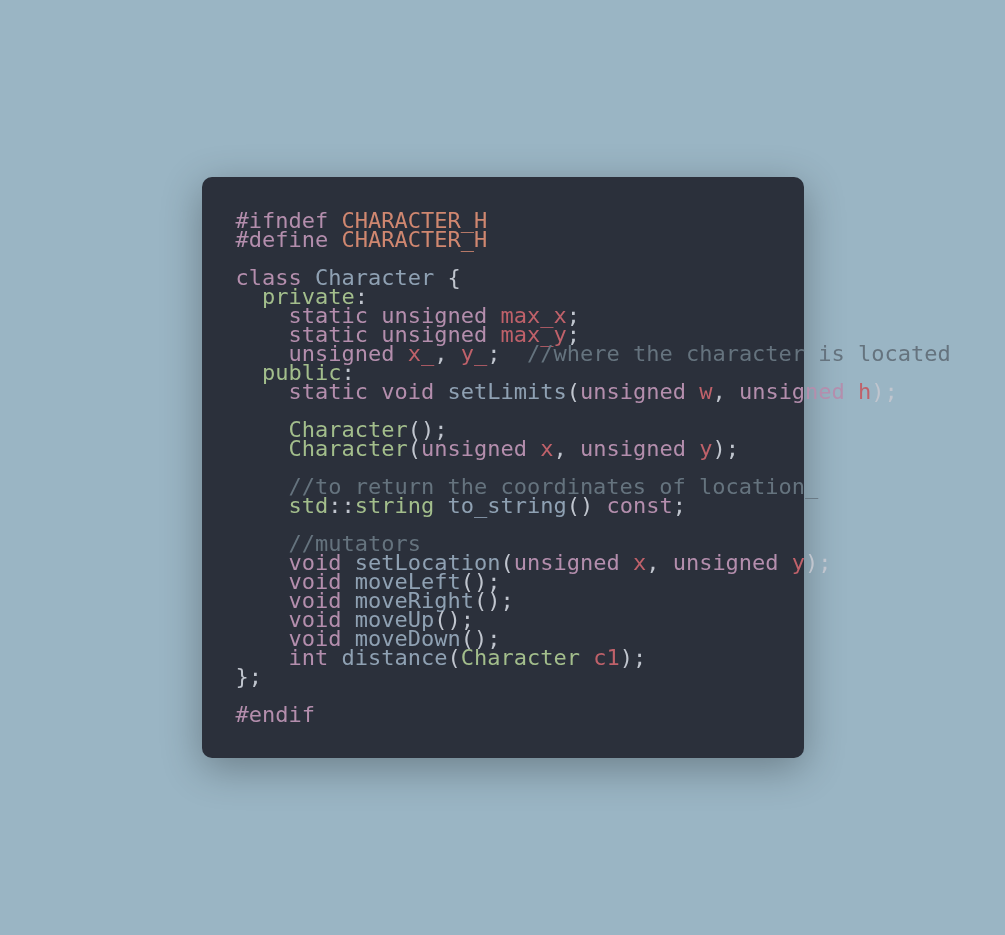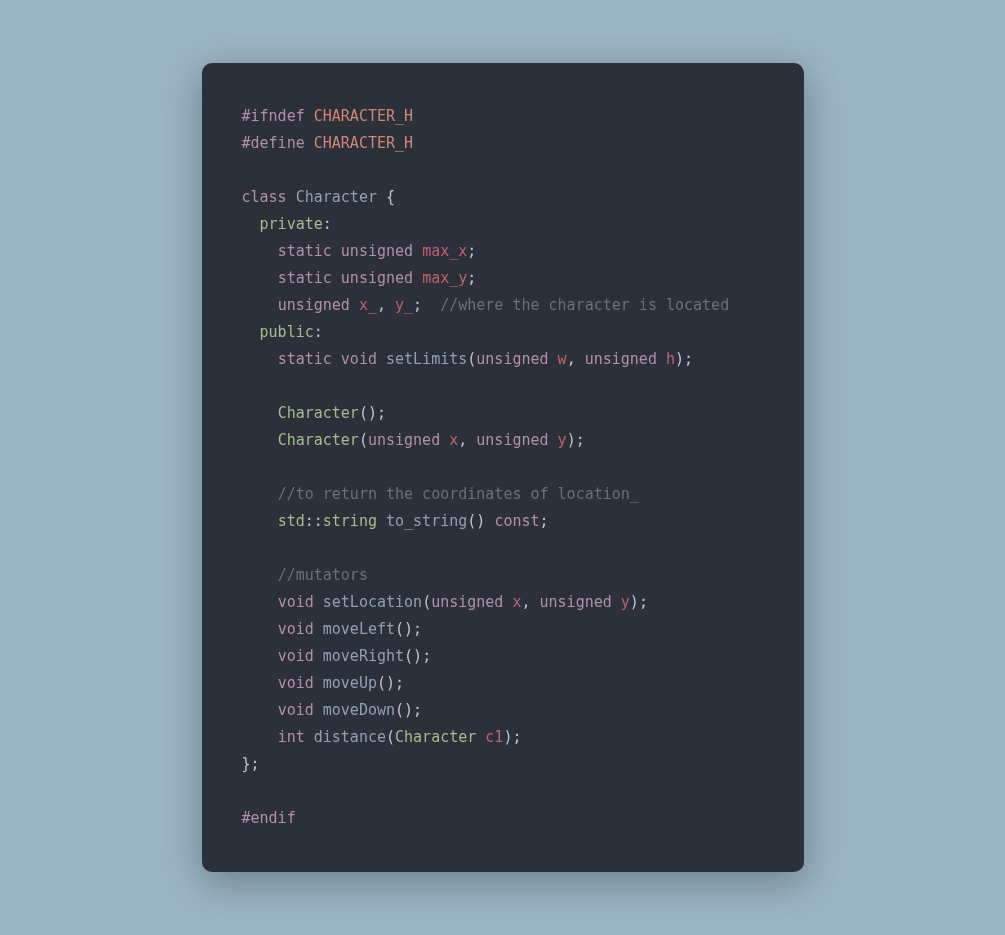--- a/index.html
+++ b/index.html
@@ -20,24 +20,24 @@
 
     .code-container {
       background: #2b303b;
       border-radius: 10px;
       padding: 24px 24px 24px 24px;
       box-shadow: 0 10px 40px rgba(0,0,0,0.3);
       width: 602px;
     }
 
     pre {
-      margin: 16px;
+      margin: 10px;
       white-space: pre;
-      font-size: 15px;
-      line-height: 27px;
+      font-size: 22px;
+      line-height: 19px;
       color: #c0c5ce;
     }
 
     .kw-pre { color: #b48ead; }
     .macro-name { color: #d08770; }
     .kw-class { color: #b48ead; }
     .classname { color: #8fa1b3; }
     .access { color: #a3be8c; }
     .kw-static { color: #b48ead; }
     .kw-type { color: #b48ead; }

